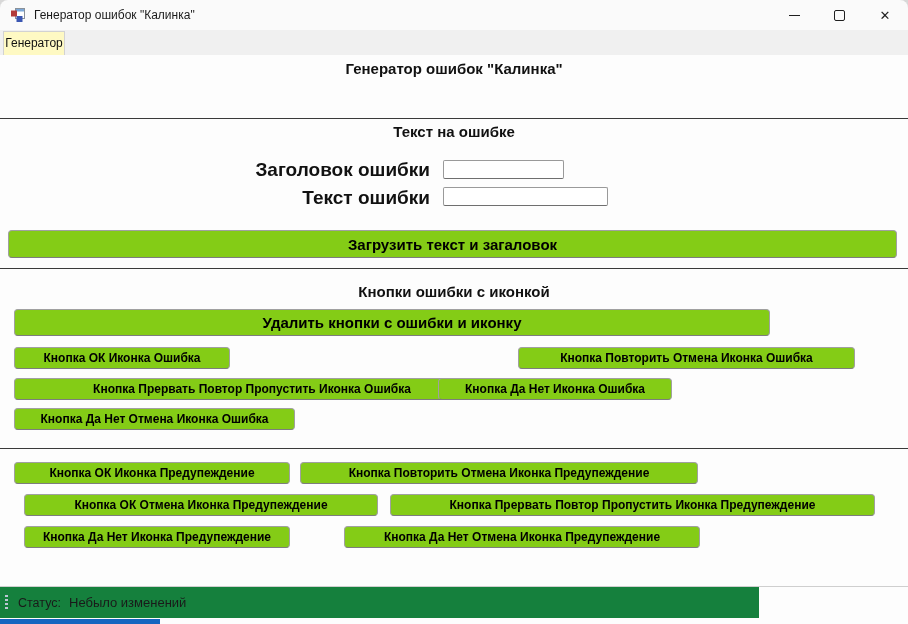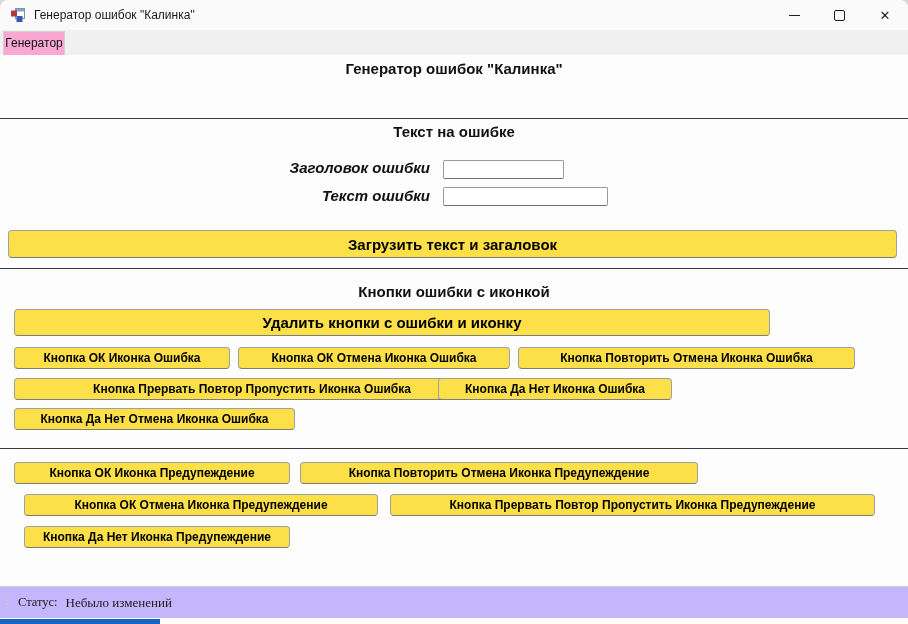--- a/index.html
+++ b/index.html
@@ -17,46 +17,46 @@
   .win-title { position:absolute; left:34px; top:0; height:30px; line-height:30px; font-size:12px; color:#1b1b1b; white-space:nowrap; }
   .win-btn { position:absolute; top:0; width:45px; height:30px; display:flex; align-items:center; justify-content:center; }
   .win-btn.min { left:772px; } .win-btn.max { left:817px; } .win-btn.close { left:862px; width:46px; }
   .glyph-min { width:11px; height:1px; background:#1f1f1f; }
   .glyph-max { width:9px; height:9px; border:1px solid #1f1f1f; border-radius:2px; }
   .glyph-close { font-size:13px; color:#1f1f1f; line-height:1; }
   
   .tabstrip { position:absolute; top:30px; left:0; right:0; height:25px; background:#f0f0f0; }
   .tab-active {
     position:absolute; top:31px; left:3px; width:62px; height:24px;
-    background:#f9a8d4; border:1px solid #d2d2d2; border-bottom:none;
+    background:#fef9c3; border:1px solid #d2d2d2; border-bottom:none;
     box-sizing:border-box; font-size:12px; text-align:center; line-height:22px;
   }
   .page { position:absolute; top:55px; left:0; right:0; bottom:0; background:#fdfdfd; }
   
   .h-center { position:absolute; left:0; right:0; text-align:center; font-weight:bold; font-size:15px; white-space:nowrap; }
   .divider { position:absolute; left:0; right:0; height:1px; background:#3a3a3a; }
-  .field-label { position:absolute; left:0; width:430px; text-align:right; font-weight:bold; font-size:15px; white-space:nowrap;font-style:italic; }
+  .field-label { position:absolute; left:0; width:430px; text-align:right; font-weight:bold; font-size:19px; white-space:nowrap; }
   .tb {
     position:absolute; box-sizing:border-box; height:19px;
     border:1px solid #9a9a9a; border-bottom-color:#6f6f6f; border-radius:2px;
     background:#fff; font-family:"Liberation Sans",sans-serif; font-size:12px; padding:0 4px;
   }
   .btn {
     position:absolute; box-sizing:border-box;
-    background:#fde047; border:1px solid #a0a0a0; border-bottom-color:#7d7d7d;
+    background:#84cc16; border:1px solid #a0a0a0; border-bottom-color:#7d7d7d;
     border-radius:4px; font-weight:bold; color:#000;
     display:flex; align-items:center; justify-content:center;
     white-space:nowrap; font-family:"Liberation Sans",sans-serif;
   }
   .btn.big { font-size:15px; }
   .btn.sm { height:22px; font-size:12px; }
   
   .statusbar {
-    position:absolute; left:0; top:587px; width:908px; height:31px;
-    background:#c4b5fd; display:flex; align-items:center;font-family:Liberation Serif, serif;
+    position:absolute; left:0; top:587px; width:759px; height:31px;
+    background:#15803d; display:flex; align-items:center;
   }
   .grip {
     width:3px; height:16px; margin-left:5px;
     background-image:repeating-linear-gradient(to bottom,#bcc6d4 0 2px,transparent 2px 4px);
   }
   .status-text { font-size:12.5px; color:#1a1a1a; margin-left:10px; white-space:nowrap; }
   .status-val { font-size:13px; color:#1a1a1a; margin-left:8px; white-space:nowrap; }
   .accent-strip { position:absolute; left:0; top:619px; width:160px; height:5px; background:#1565c0; }
 </style>
 </head>
@@ -102,33 +102,33 @@
 
   <div class="btn big" style="left:8px; top:230px; width:889px; height:28px;">Загрузить текст и загаловок</div>
 
   <div class="divider" style="top:268px;"></div>
 
   <div class="h-center" style="top:283px;">Кнопки ошибки с иконкой</div>
 
   <div class="btn big" style="left:14px; top:309px; width:756px; height:27px;">Удалить кнопки с ошибки и иконку</div>
 
   <div class="btn sm" style="left:14px;  top:347px; width:216px;">Кнопка ОК Иконка Ошибка</div>
-  <div class="btn sm" style="left:238px; top:347px; width:272px;">Кнопка ОК Отмена Иконка Ошибка</div>
   <div class="btn sm" style="left:518px; top:347px; width:337px;">Кнопка Повторить Отмена Иконка Ошибка</div>
   <div class="btn sm" style="left:14px;  top:378px; width:476px;">Кнопка Прервать Повтор Пропустить Иконка Ошибка</div>
   <div class="btn sm" style="left:438px; top:378px; width:234px;">Кнопка Да Нет Иконка Ошибка</div>
   <div class="btn sm" style="left:14px;  top:408px; width:281px;">Кнопка Да Нет Отмена Иконка Ошибка</div>
 
   <div class="divider" style="top:448px;"></div>
 
   <div class="btn sm" style="left:14px;  top:462px; width:276px;">Кнопка ОК Иконка Предупеждение</div>
   <div class="btn sm" style="left:24px;  top:494px; width:354px;">Кнопка ОК Отмена Иконка Предупеждение</div>
   <div class="btn sm" style="left:300px; top:462px; width:398px;">Кнопка Повторить Отмена Иконка Предупеждение</div>
   <div class="btn sm" style="left:390px; top:494px; width:485px;">Кнопка Прервать Повтор Пропустить Иконка Предупеждение</div>
   <div class="btn sm" style="left:24px;  top:526px; width:266px;">Кнопка Да Нет Иконка Предупеждение</div>
+  <div class="btn sm" style="left:344px; top:526px; width:356px;">Кнопка Да Нет Отмена Иконка Предупеждение</div>
 
   <div class="divider" style="top:586px; background:#cfcfcf;"></div>
 
   <div class="statusbar">
     <div class="grip"></div>
     <span class="status-text">Статус:</span>
     <span class="status-val">Небыло изменений</span>
   </div>
 
   <div class="accent-strip"></div>

